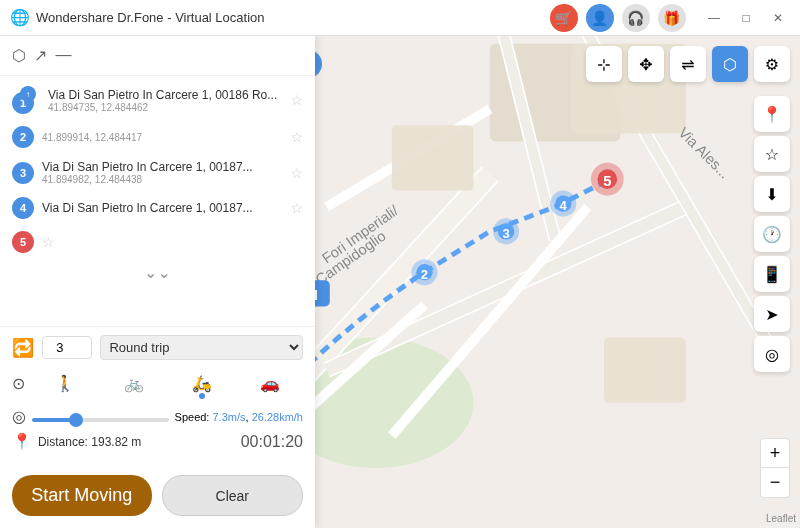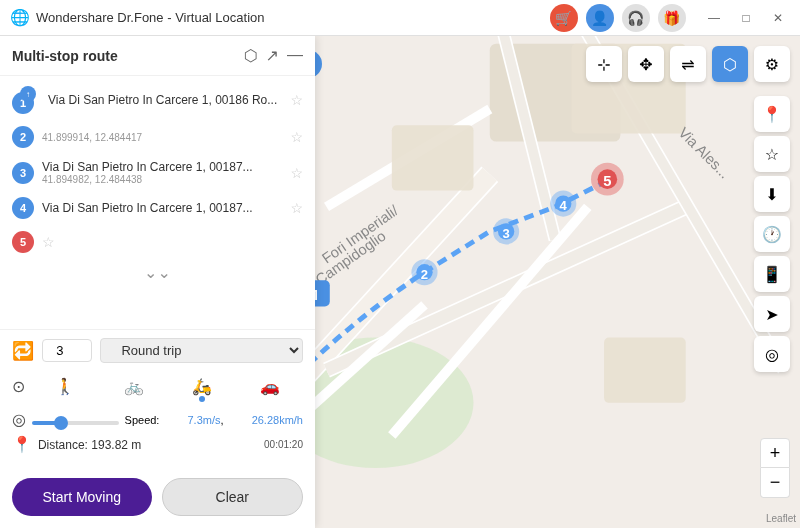--- a/index.html
+++ b/index.html
@@ -242,21 +242,21 @@
       border: 1px solid #ddd;
       border-radius: 4px;
       padding: 3px 6px;
       font-size: 13px;
       text-align: center;
     }
     .repeat-select {
       flex: 1;
       border: 1px solid #ddd;
       border-radius: 4px;
-      padding: 3px 16px;
+      padding: 3px 4px;
       font-size: 13px;
       color: #333;
       appearance: auto;
       cursor: pointer;
     }
 
     .transport-row {
       display: flex;
       align-items: center;
       gap: 4px;
@@ -303,45 +303,45 @@
       outline: none;
     }
     .speed-slider::-webkit-slider-thumb {
       -webkit-appearance: none;
       width: 14px; height: 14px;
       border-radius: 50%;
       background: #4a90e2;
       cursor: pointer;
     }
     .speed-text { font-size: 11px; }
-    .speed-value { color: #4a90e2; margin-left: 25px; }
+    .speed-value { color: #4a90e2; }
 
     .distance-row {
       display: flex;
       align-items: center;
       gap: 6px;
       margin-bottom: 8px;
     }
     .distance-icon { font-size: 16px; color: #e8a020; }
     .distance-text { font-size: 12px; color: #333; flex: 1; }
-    .distance-time { font-size: 10px; color: #555; }
+    .distance-time { font-size: 16px; color: #555; }
 
     .action-buttons {
       display: flex;
       gap: 10px;
       padding: 8px 12px 12px;
     }
     .btn-start {
       flex: 1;
-      background: #4c1d95;
+      background: #a16207;
       color: #fff;
       border: none;
       border-radius: 20px;
       padding: 10px;
-      font-size: 14px;
+      font-size: 18px;
       font-weight: 500;
       cursor: pointer;
     }
     .btn-clear {
       flex: 1;
       background: #e5e5e5;
       color: #333;
       border: 1.5px solid #ccc;
       border-radius: 20px;
       padding: 10px;
@@ -468,37 +468,37 @@
       <div class="zoom-btn">+</div>
       <div class="zoom-btn">−</div>
     </div>
 
     <div class="leaflet-credit">Leaflet</div>
   </div>
 
   <div class="left-panel">
 
     <div class="panel-header">
-      <span class="panel-title">Multi-stop route</span>
       <div class="panel-header-actions">
         <span class="panel-action-btn">⬡</span>
         <span class="panel-action-btn">↗</span>
         <span class="panel-action-btn">—</span>
       </div>
     </div>
 
     <div class="route-list">
 
       <div class="route-item">
         <div style="position:relative; width:28px; height:28px; flex-shrink:0;">
           <div class="route-num blue" style="width:22px;height:22px;position:absolute;bottom:0;left:0;">1</div>
           <div style="position:absolute;top:0;left:8px;width:16px;height:16px;background:#4a90e2;border-radius:50%;display:flex;align-items:center;justify-content:center;font-size:8px;color:#fff;">↑</div>
         </div>
         <div class="route-info">
           <div class="route-name">Via Di San Pietro In Carcere 1, 00186 Ro...</div>
+          <div class="route-coords">41.894735, 12.484462</div>
         </div>
         <span class="route-star">☆</span>
       </div>
 
       <div class="route-item">
         <div class="route-num blue">2</div>
         <div class="route-info">
           <div class="route-coords">41.899914, 12.484417</div>
         </div>
         <span class="route-star">☆</span>

